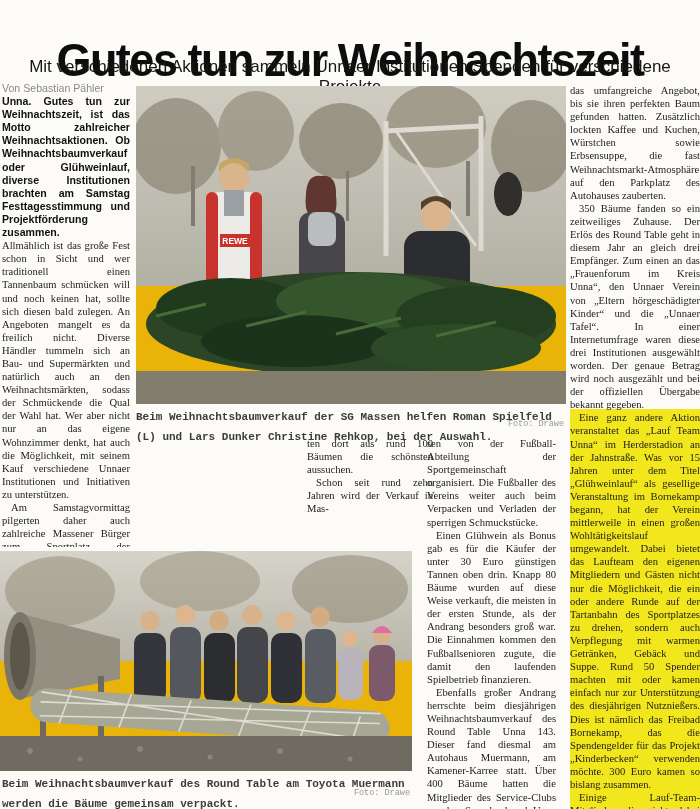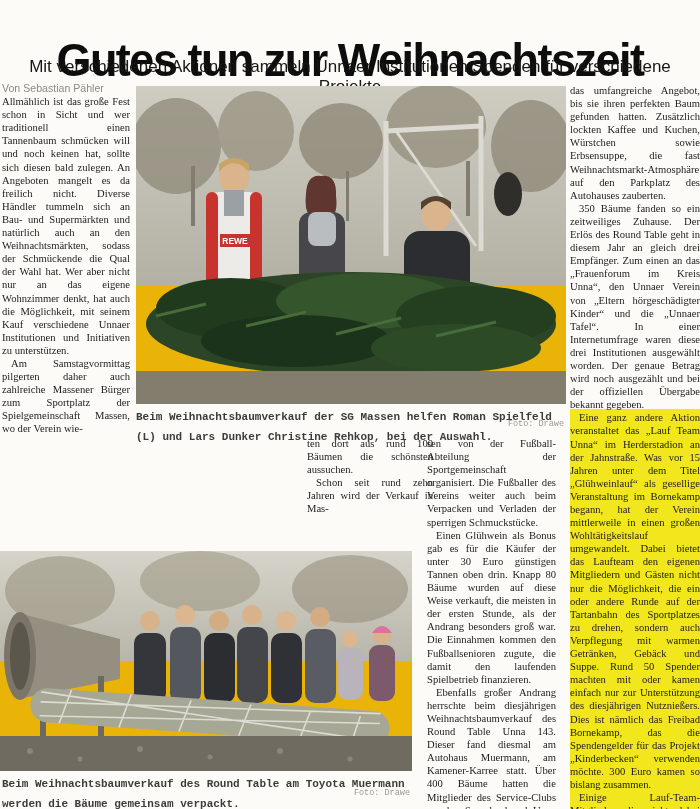--- a/index.html
+++ b/index.html
@@ -62,20 +62,21 @@
 </head>
 <body>
 
 <div class="page">
 
   <h1 class="title">Gutes tun zur Weihnachtszeit</h1>
   <div class="subtitle">Mit verschiedenen Aktionen sammeln Unnaer Institutionen Spenden für verschiedene Projekte</div>
 
   <div class="col" id="col1">
     <p class="byline">Von Sebastian Pähler</p>
+    <p class="lead">Unna. Gutes tun zur Weihnachtszeit, ist das Motto zahlreicher Weihnachtsaktionen. Ob Weihnachtsbaumverkauf oder Glühweinlauf, diverse Institutionen brachten am Samstag Festtagesstimmung und Projektförderung zusammen.</p>
     <p class="gap">Allmählich ist das große Fest schon in Sicht und wer traditionell einen Tannenbaum schmücken will und noch keinen hat, sollte sich diesen bald zulegen. An Angeboten mangelt es da freilich nicht. Diverse Händler tummeln sich an Bau- und Supermärkten und natürlich auch an den Weihnachtsmärkten, sodass der Schmückende die Qual der Wahl hat. Wer aber nicht nur an das eigene Wohnzimmer denkt, hat auch die Möglichkeit, mit seinem Kauf verschiedene Unnaer Institutionen und Initiativen zu unterstützen.</p>
     <p class="ind">Am Samstagvormittag pilgerten daher auch zahlreiche Massener Bürger zum Sportplatz der Spielgemeinschaft Massen, wo der Verein wie-</p>
   </div>
 
   <div class="photo" id="photo1">
     <svg width="430" height="318" viewBox="0 0 430 318">
       <defs>
         <linearGradient id="sky1" x1="0" y1="0" x2="0" y2="1">
           <stop offset="0" stop-color="#cfccc2"></stop>
             <stop offset="1" stop-color="#b3b0a4"></stop>

